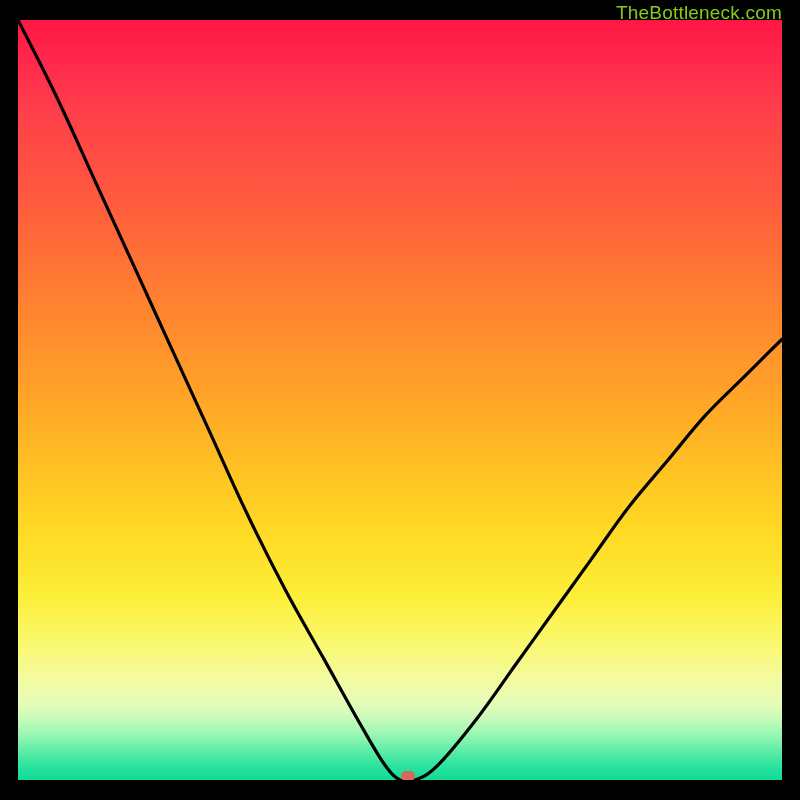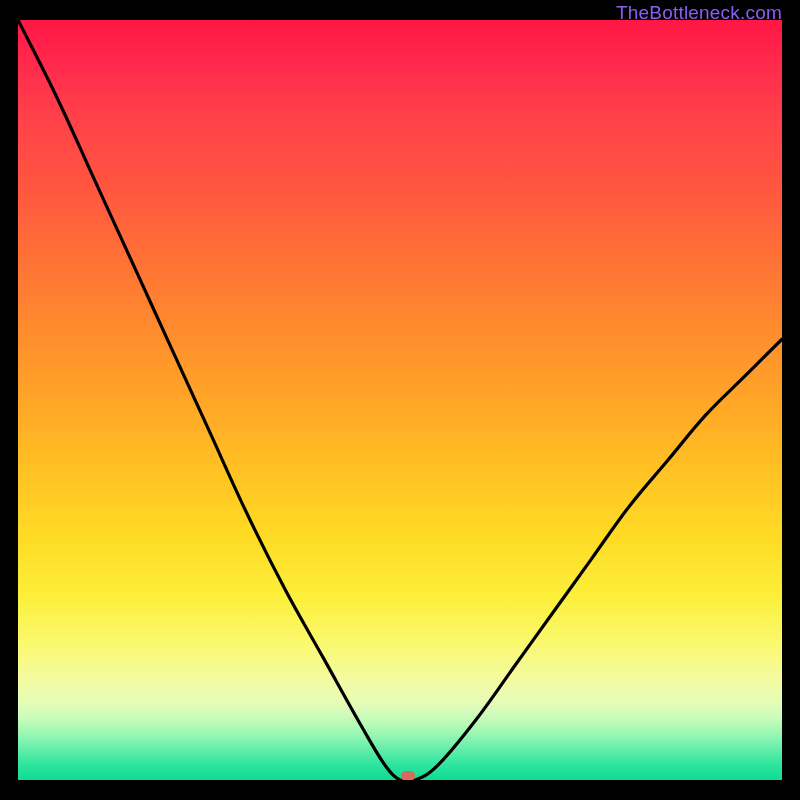--- a/index.html
+++ b/index.html
@@ -60,21 +60,21 @@
     width: 14px;
     height: 10px;
     border-radius: 5px;
     background: #d86a5d;
     transform: translate(-50%, -50%);
   }
   .watermark {
     position: absolute;
     top: 2px;
     right: 18px;
-    color: #8b5cf6;
+    color: #84cc16;
     font-size: 19px;
     font-weight: 500;
     letter-spacing: 0.2px;
   }
 </style>
 </head>
 <body>
 
 <div class="stage">
 

